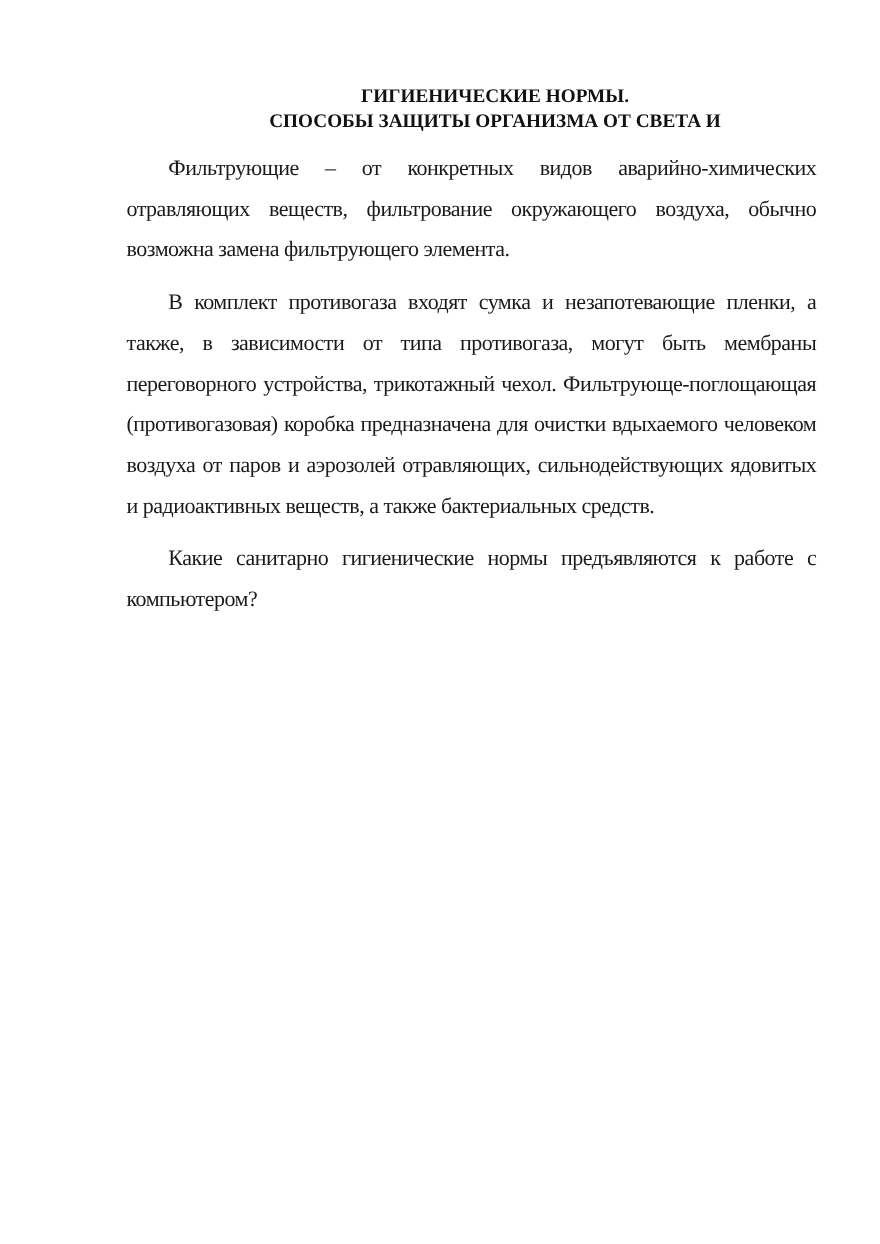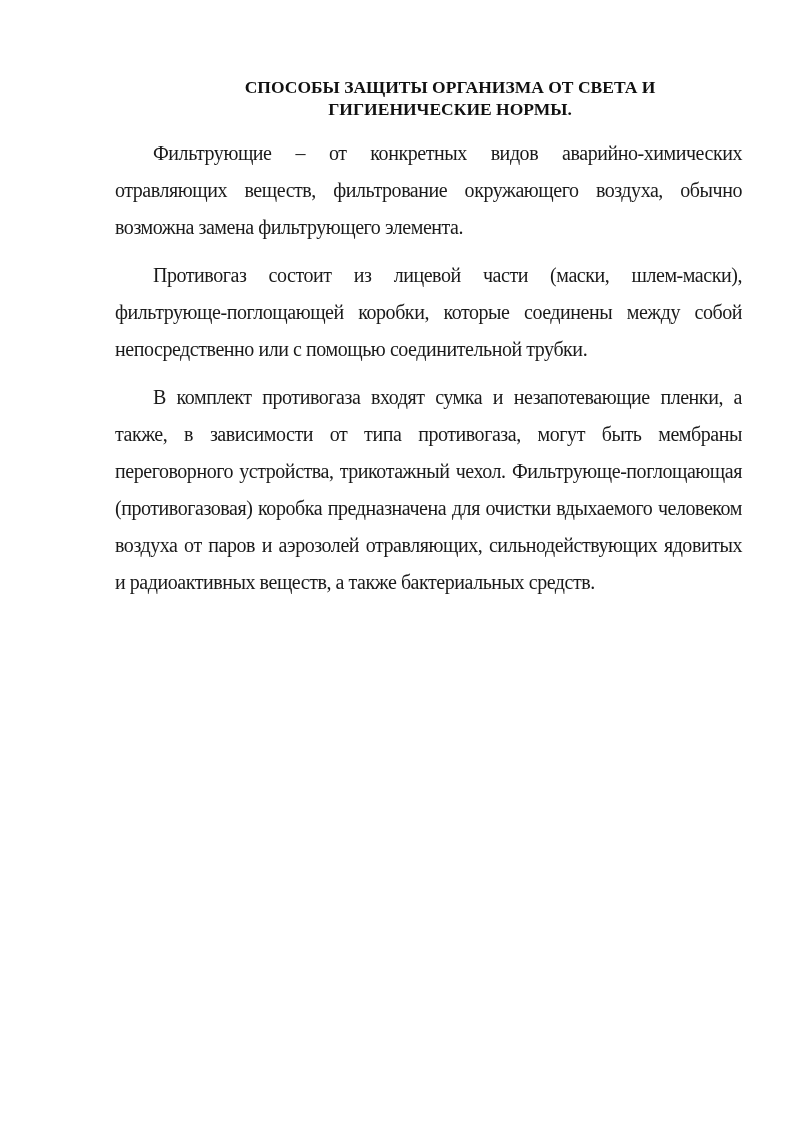--- a/index.html
+++ b/index.html
@@ -58,22 +58,22 @@
     }
     .para.no-last-justify {
       text-align-last: left;
     }
   </style>
 </head>
 <body>
 
 <div class="page">
   <h1 class="title">
+    <span>ГИГИЕНИЧЕСКИЕ НОРМЫ.</span>
     <span>СПОСОБЫ ЗАЩИТЫ ОРГАНИЗМА ОТ СВЕТА И</span>
-    <span>ГИГИЕНИЧЕСКИЕ НОРМЫ.</span>
   </h1>
 
   <div class="body-text">
     <p class="para no-last-justify">Фильтрующие – от конкретных видов аварийно-химических отравляющих веществ, фильтрование окружающего воздуха, обычно возможна замена фильтрующего элемента.</p>
-    <p class="para no-last-justify">Противогаз состоит из лицевой части (маски, шлем-маски), фильтрующе-поглощающей коробки, которые соединены между собой непосредственно или с помощью соединительной трубки.</p>
     <p class="para no-last-justify">В комплект противогаза входят сумка и незапотевающие пленки, а также, в зависимости от типа противогаза, могут быть мембраны переговорного устройства, трикотажный чехол. Фильтрующе-поглощающая (противогазовая) коробка предназначена для очистки вдыхаемого человеком воздуха от паров и аэрозолей отравляющих, сильнодействующих ядовитых и радиоактивных веществ, а также бактериальных средств.</p>
+    <p class="para no-last-justify">Какие санитарно гигиенические нормы предъявляются к работе с компьютером?</p>
   </div>
 </div>
 
 </body></html>

